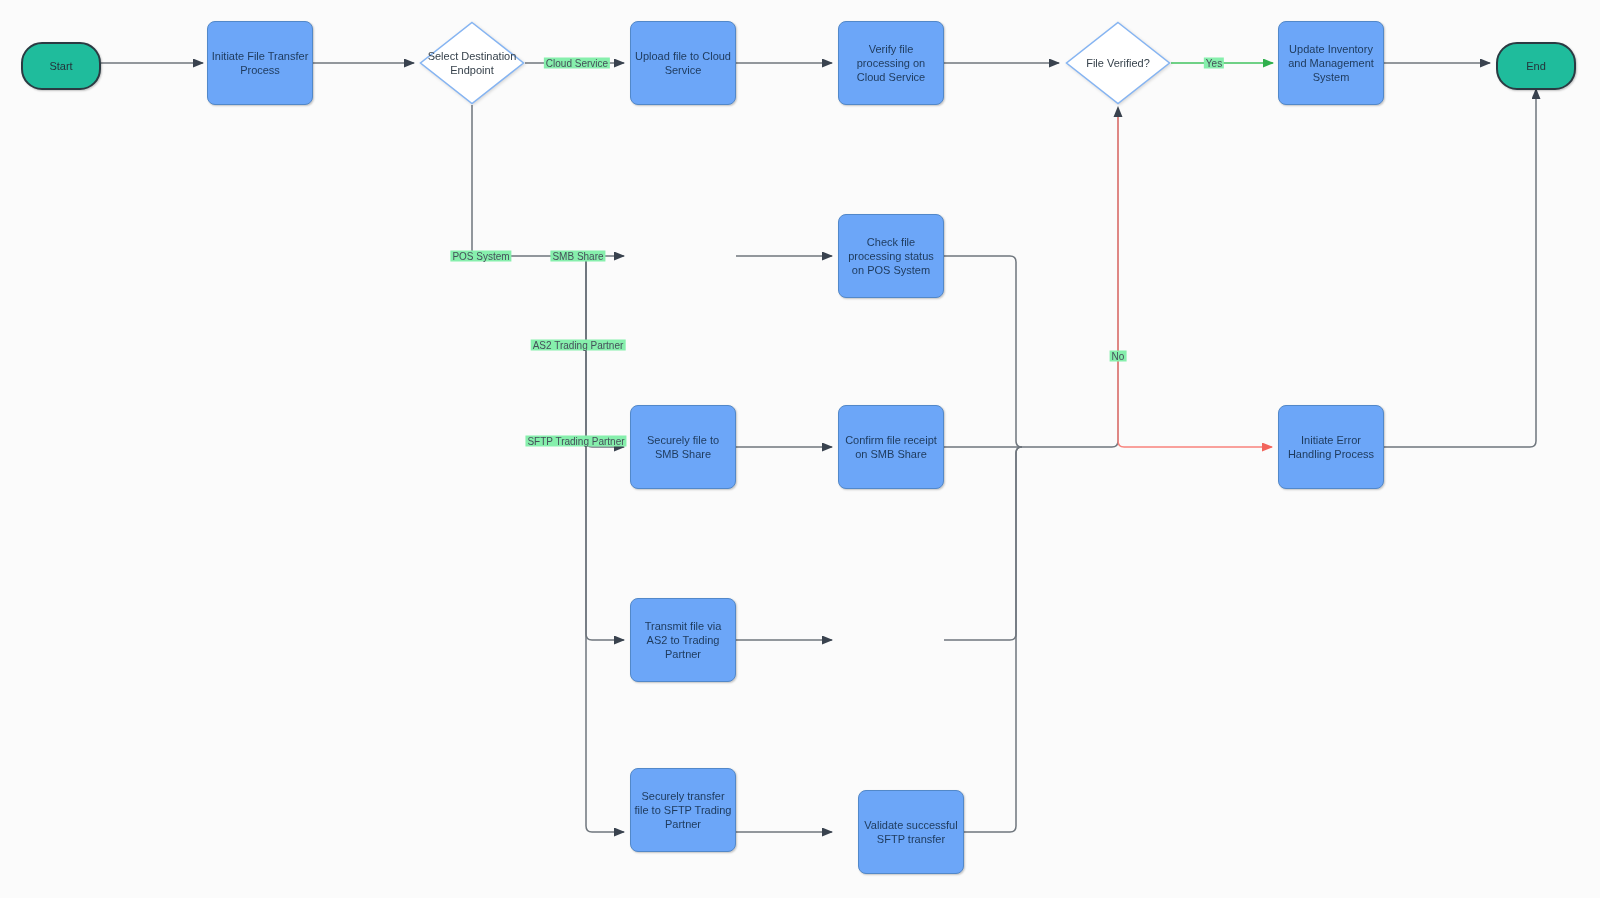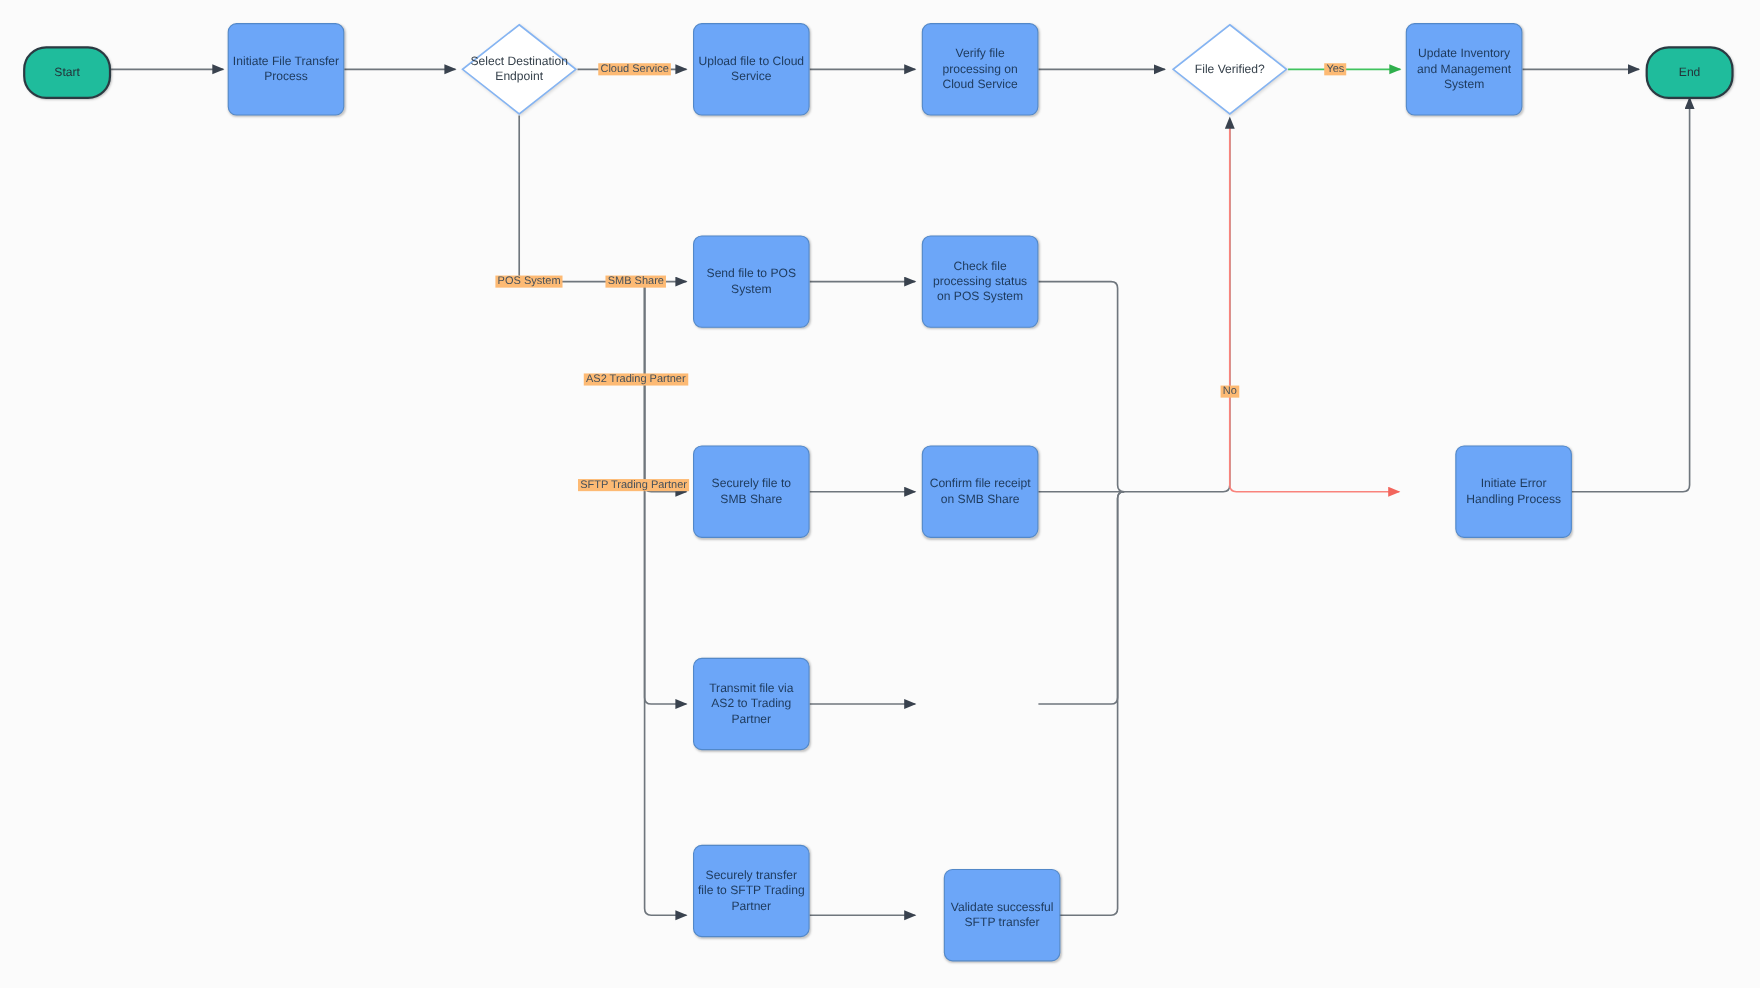--- a/index.html
+++ b/index.html
@@ -27,21 +27,21 @@
   }
   .terminal .node-label{color:#24343A;}
   .decision{width:106px;height:84px;background:transparent;}
   .decision svg.diamond{
     position:absolute;left:0;top:0;width:100%;height:100%;
     filter:drop-shadow(1px 1px 1.5px rgba(0,0,0,0.15));
   }
   .decision .node-label{color:#37424C;padding:0 4px;}
   .edge-label{
     position:absolute;transform:translate(-50%,-50%);
-    background:#fdba74;padding:0 2px;font-size:10px;color:#45505A;
+    background:#86efac;padding:0 2px;font-size:10px;color:#45505A;
     white-space:nowrap;z-index:3;
   }
 </style>
 </head>
 <body>
 
 <div class="canvas">
 
   <svg class="edges">
     <defs>
@@ -112,37 +112,34 @@
   </div>
 
   <div class="node process" style="left:1278px;top:21px">
     <span class="node-label">Update Inventory and Management System</span>
   </div>
 
   <div class="node terminal" style="left:1496px;top:42px">
     <span class="node-label">End</span>
   </div>
 
-  <div class="node process" style="left:630px;top:214px">
-    <span class="node-label">Send file to POS System</span>
-  </div>
 
   <div class="node process" style="left:838px;top:214px">
     <span class="node-label">Check file processing status on POS System</span>
   </div>
 
   <div class="node process" style="left:630px;top:405px">
     <span class="node-label">Securely file to SMB Share</span>
   </div>
 
   <div class="node process" style="left:838px;top:405px">
     <span class="node-label">Confirm file receipt on SMB Share</span>
   </div>
 
-  <div class="node process" style="left:1323px;top:405px">
+  <div class="node process" style="left:1278px;top:405px">
     <span class="node-label">Initiate Error Handling Process</span>
   </div>
 
   <div class="node process" style="left:630px;top:598px">
     <span class="node-label">Transmit file via AS2 to Trading Partner</span>
   </div>
 
 
   <div class="node process" style="left:630px;top:768px">
     <span class="node-label">Securely transfer file to SFTP Trading Partner</span>

